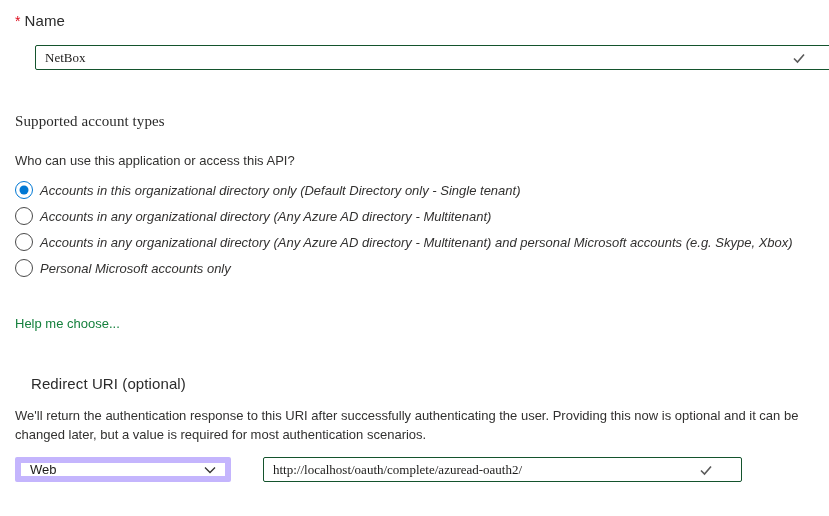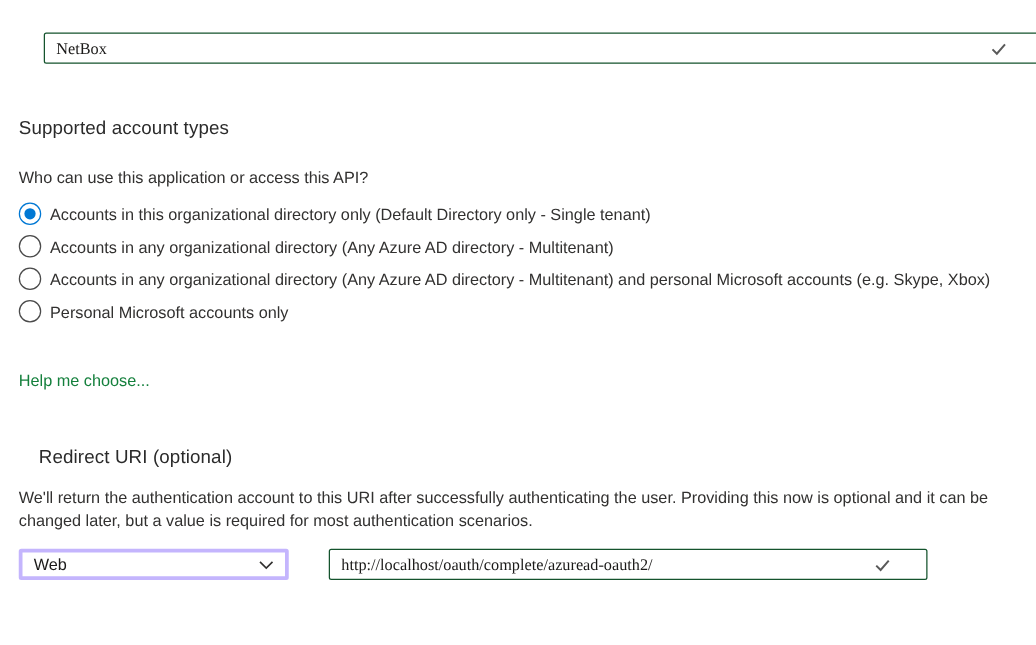--- a/index.html
+++ b/index.html
@@ -50,21 +50,21 @@
   }
   .check-icon {
     position: absolute;
     right: 8px; top: 50%;
     transform: translateY(-50%);
     width: 16px; height: 16px;
     pointer-events: none;
   }
 
   
-  .sat-title { margin-top: 43px; }
+  .sat-title { margin-top: 43px; font-family: Liberation Serif, serif; }
   .sat-question { margin-top: 21px; }
   .radio-group { margin-top: 11px; }
   .radio-row {
     display: flex;
     align-items: center;
     height: 18px;
     margin-bottom: 8px;
     cursor: pointer;
   }
   .radio-circle {
@@ -85,20 +85,21 @@
     transform: translate(-50%, -50%);
     width: 9px; height: 9px;
     border-radius: 50%;
     background: #0078d4;
   }
   .radio-label {
     font-size: 13px;
     color: #323130;
     margin-left: 7px;
     white-space: nowrap;
+    font-style: italic;
   }
   .help-link {
     display: inline-block;
     margin-top: 31px;
     font-size: 13px;
     color: #15803d;
     text-decoration: none;
     cursor: pointer;
   }
 
@@ -107,21 +108,21 @@
   .redirect-desc { margin-top: 14px; width: 802px; }
   .redirect-row {
     margin-top: 13px;
     display: flex;
     align-items: center;
   }
   .select-wrap {
     position: relative;
     width: 216px;
     height: 25px;
-    border: 3px solid #c4b5fd;
+    border: 6px solid #c4b5fd;
     border-radius: 2px;
     background: #fff;
     display: flex;
     align-items: center;
     cursor: pointer;
   }
   .select-value {
     font-size: 13px;
     color: #1b1a19;
     padding-left: 9px;
@@ -139,20 +140,23 @@
     width: 479px;
     height: 25px;
   }
 </style>
 </head>
 <body>
 
 <div class="page">
 
   
+  <div class="section-title name-title-row">
+    <span class="required-marker">*</span><span>Name</span>
+  </div>
   <div class="input-wrap">
     <input class="text-input" type="text" value="NetBox" style="">
     <svg class="check-icon" viewBox="0 0 16 16">
       <polyline points="3,8.5 6.5,12 13,4.5" fill="none" stroke="#5a5a5a" stroke-width="1.6"></polyline>
     </svg>
   </div>
 
   
   <div class="section-title sat-title">Supported account types</div>
   <div class="desc sat-question">Who can use this application or access this API?</div>
@@ -173,21 +177,21 @@
     <div class="radio-row">
       <span class="radio-circle"></span>
       <span class="radio-label">Personal Microsoft accounts only</span>
     </div>
   </div>
 
   <a class="help-link">Help me choose...</a>
 
   
   <div class="section-title redirect-title">Redirect URI (optional)</div>
-  <div class="desc redirect-desc">We'll return the authentication account to this URI after successfully authenticating the user. Providing this now is optional and it can be changed later, but a value is required for most authentication scenarios.</div>
+  <div class="desc redirect-desc">We'll return the authentication response to this URI after successfully authenticating the user. Providing this now is optional and it can be changed later, but a value is required for most authentication scenarios.</div>
 
   <div class="redirect-row">
     <div class="select-wrap">
       <span class="select-value">Web</span>
       <svg class="chevron-icon" viewBox="0 0 14 14">
         <polyline points="2,4.5 7,9.5 12,4.5" fill="none" stroke="#323130" stroke-width="1.3"></polyline>
       </svg>
     </div>
     <div class="uri-wrap">
       <input class="text-input" type="text" value="http://localhost/oauth/complete/azuread-oauth2/" style="">

